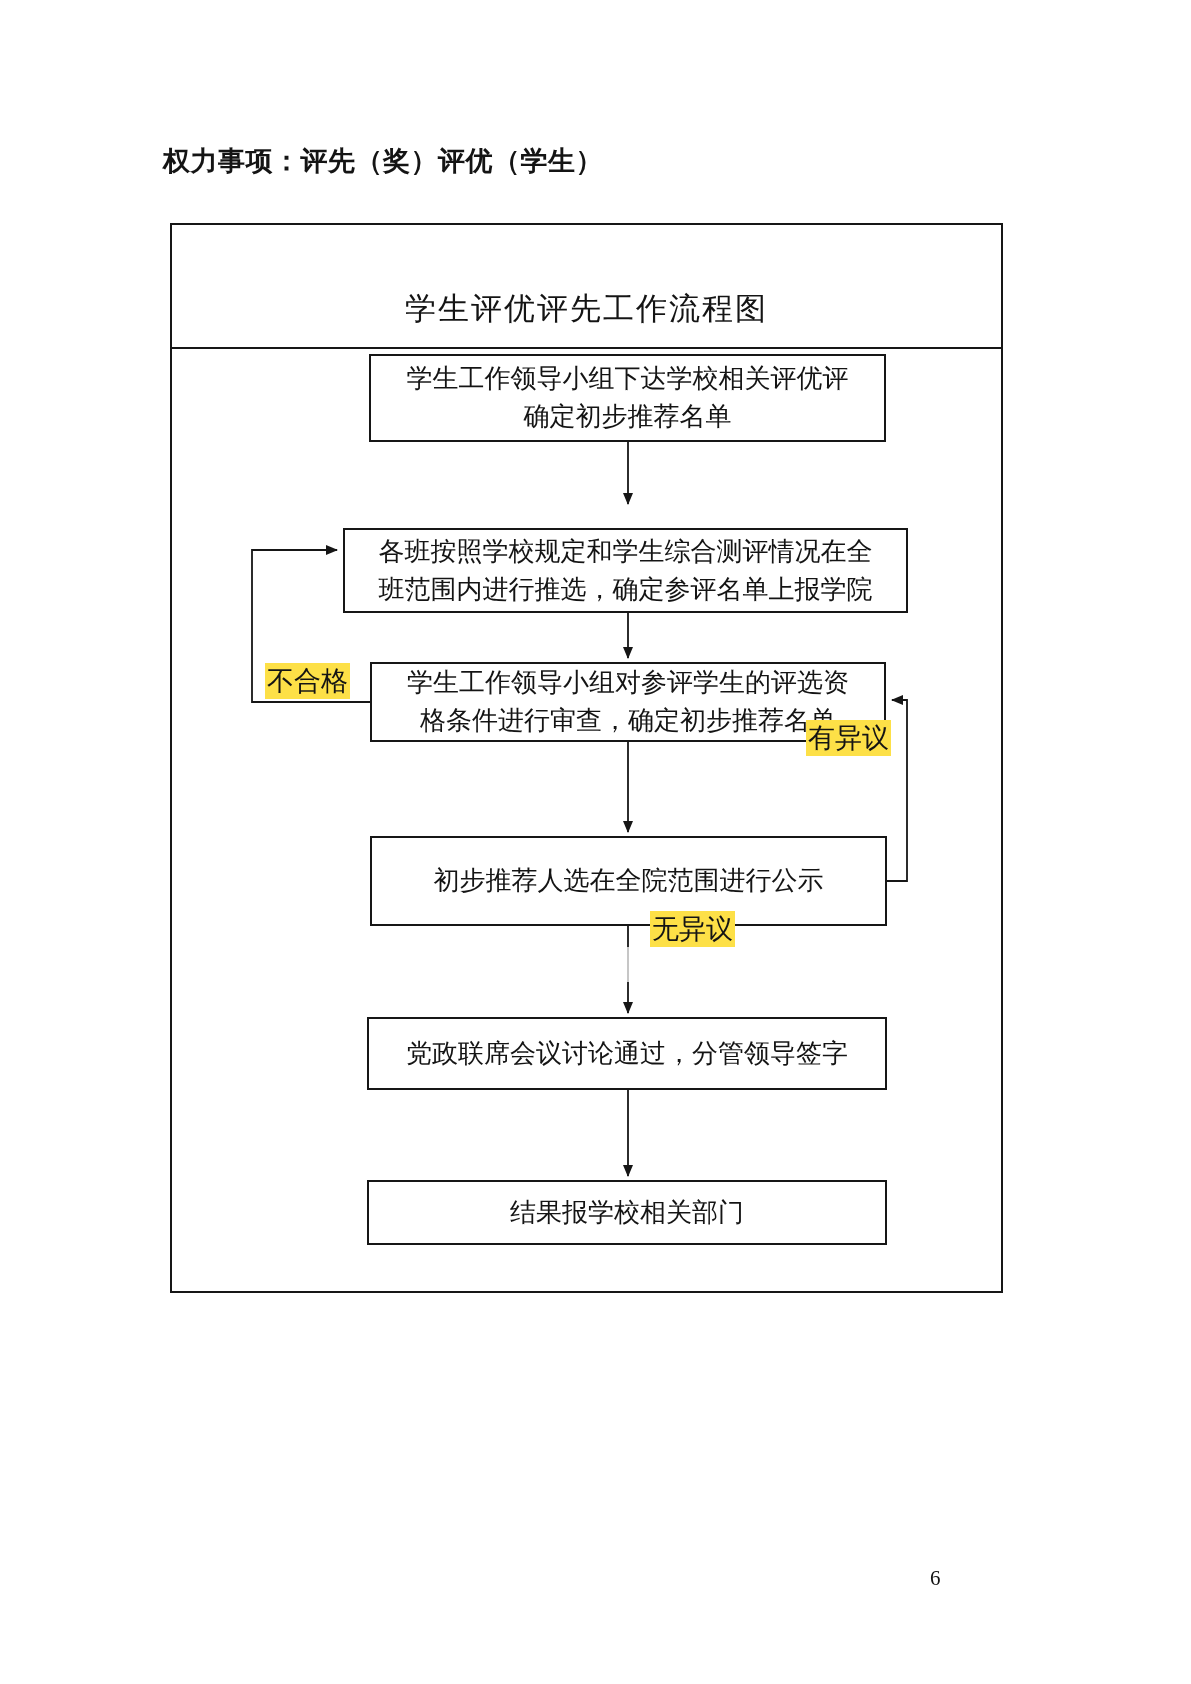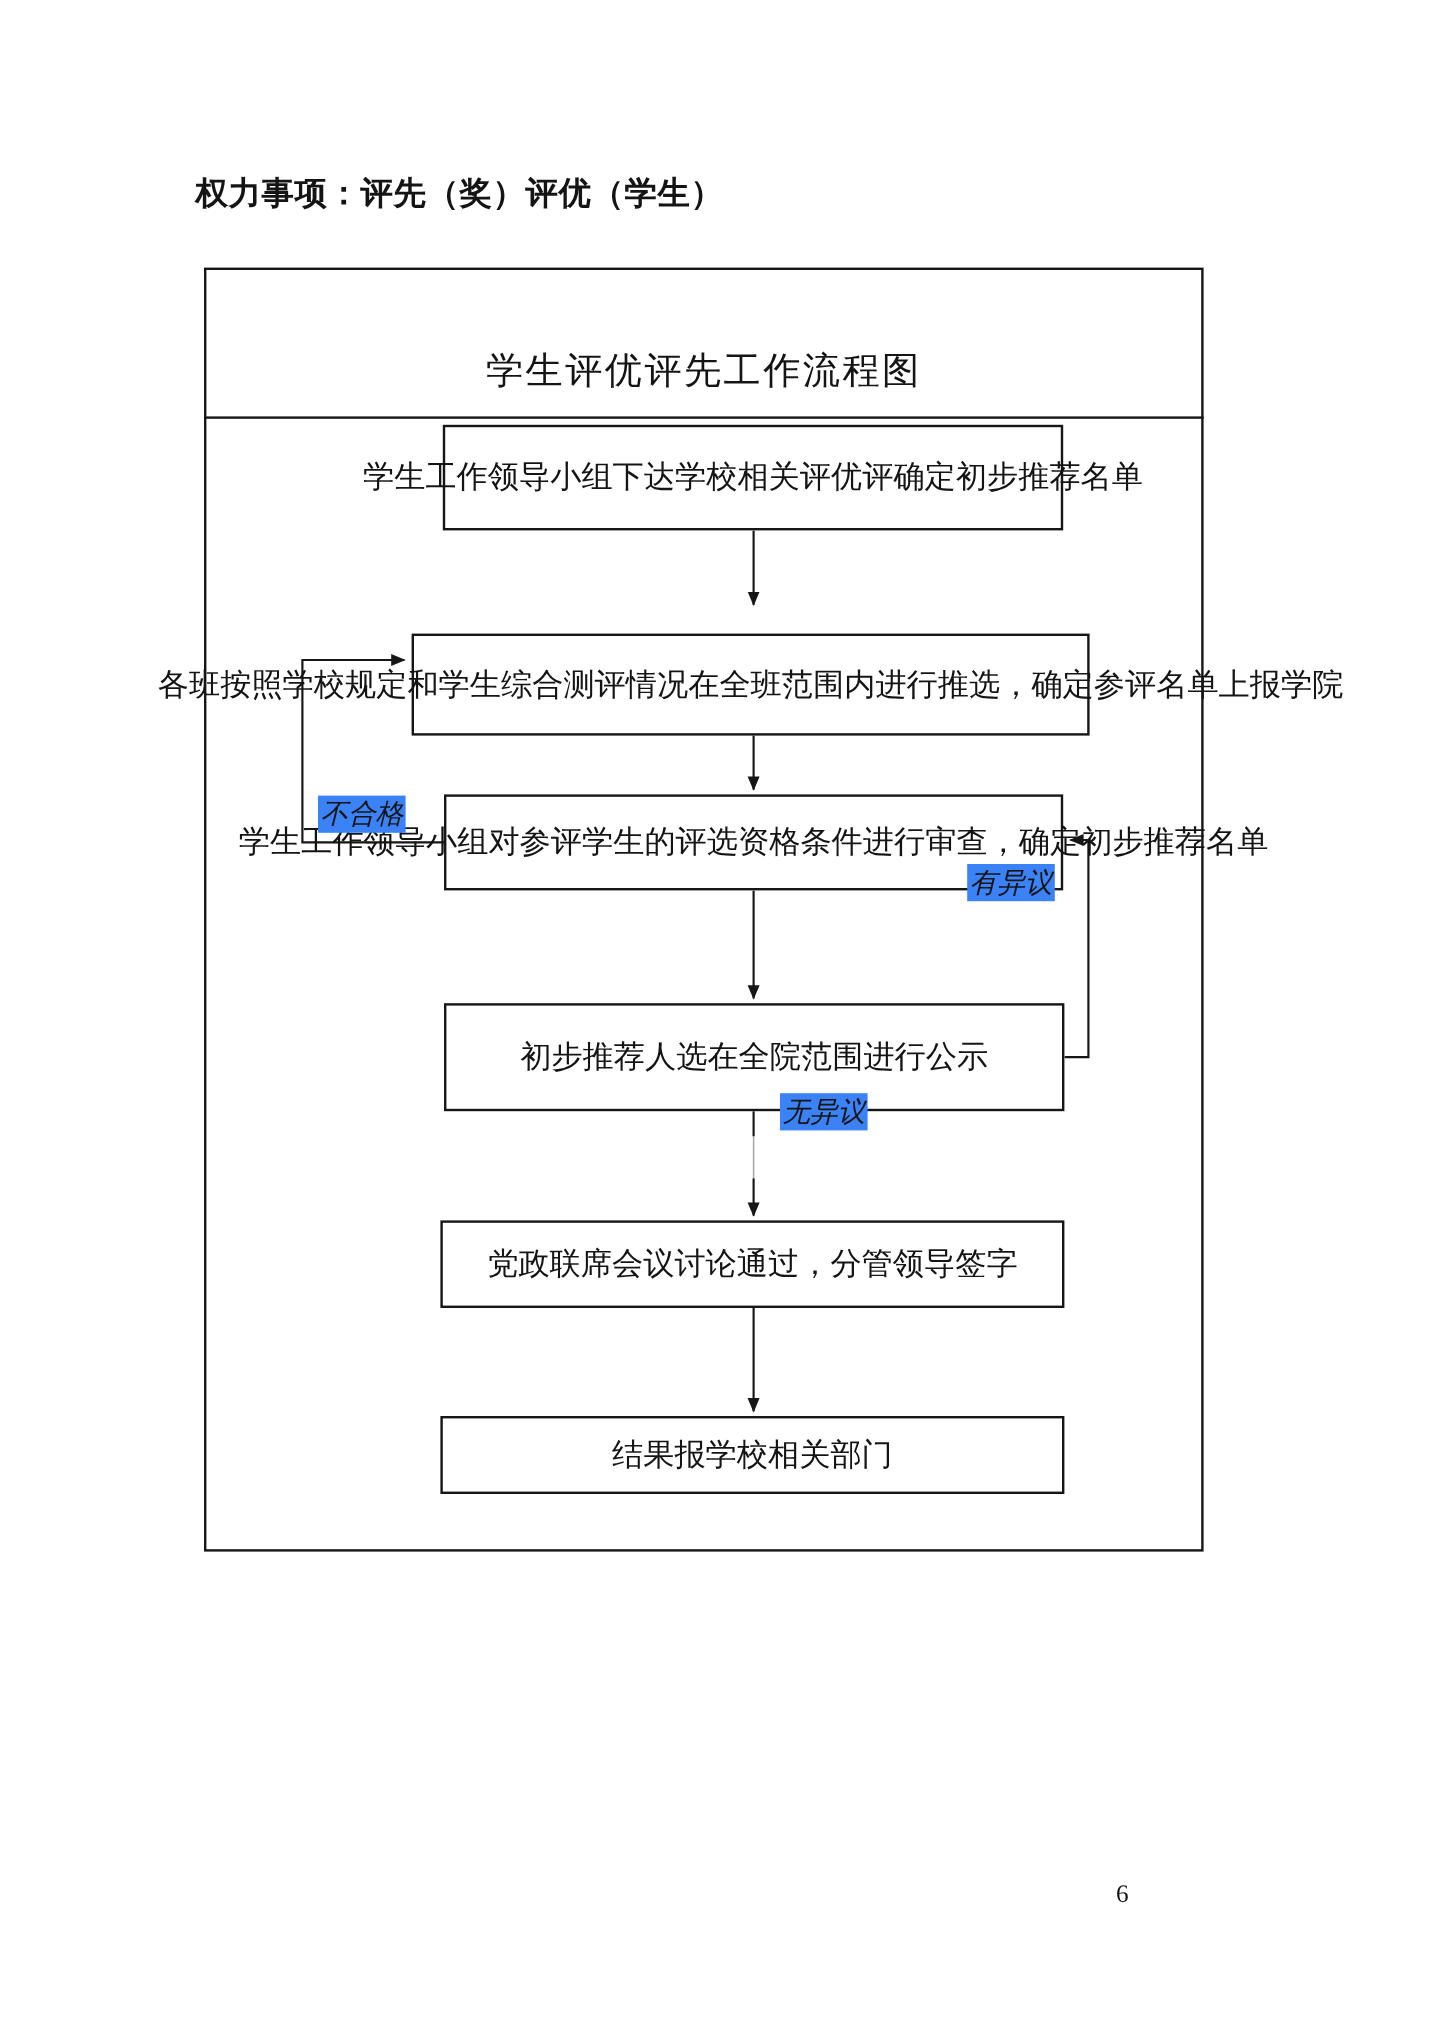--- a/index.html
+++ b/index.html
@@ -17,31 +17,31 @@
   }
   .title-row {
     position:absolute; left:170px; top:223px; width:833px; height:79px;
     box-sizing:border-box; border-bottom:2px solid #161616;
     display:flex; align-items:center; justify-content:center;
     font-family:"Liberation Sans","DejaVu Sans",sans-serif;
     font-size:31px; font-weight:500; letter-spacing:2px; white-space:nowrap;margin-top:47px;
   }
   .flow-box {
     position:absolute; box-sizing:border-box; border:2px solid #161616; background:#ffffff;
-    display:flex; flex-direction:row; align-items:center; justify-content:center;
+    display:flex; flex-direction:column; align-items:center; justify-content:center;
     text-align:center; font-size:26px; line-height:1.45; white-space:nowrap;
   }
   .box1 { left:369px; top:354px; width:517px; height:88px; }
   .box2 { left:343px; top:508px; width:565px; height:85px;margin-top:20px; }
   .box3 { left:370px; top:662px; width:516px; height:80px; }
   .box4 { left:370px; top:836px; width:517px; height:90px; }
   .box5 { left:367px; top:1017px; width:520px; height:73px; }
   .box6 { left:367px; top:1180px; width:520px; height:65px; }
   .edge-label {
-    position:absolute; font-size:23px; white-space:nowrap; background:#3b82f6; padding:0 2px;font-style:italic;
+    position:absolute; font-size:27px; white-space:nowrap; background:#fde047; padding:0 2px;
   }
   .lbl-unqualified { left:265px; top:663px; }
   .lbl-objection   { left:806px; top:720px; }
   .lbl-no-objection{ left:650px; top:911px; }
   .page-number { position:absolute; left:930px; top:1566px; font-size:21px; }
   .connectors { position:absolute; left:0; top:0; width:1191px; height:1684px; pointer-events:none; }
 </style>
 </head>
 <body>
 

